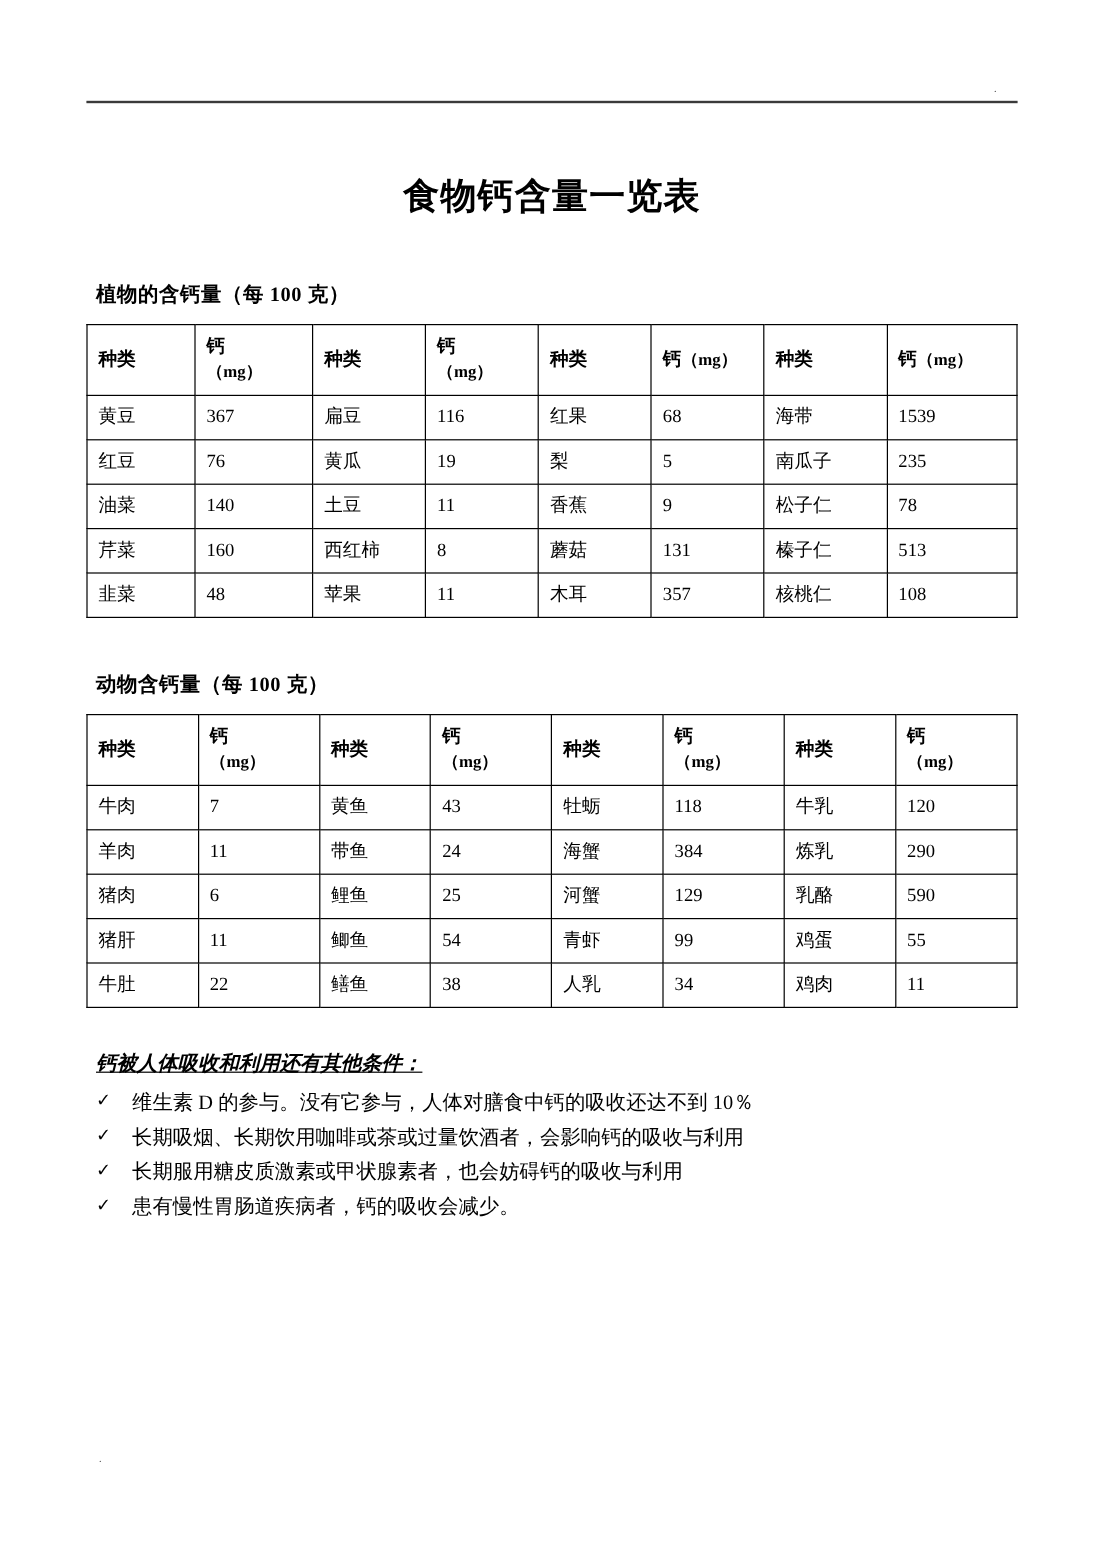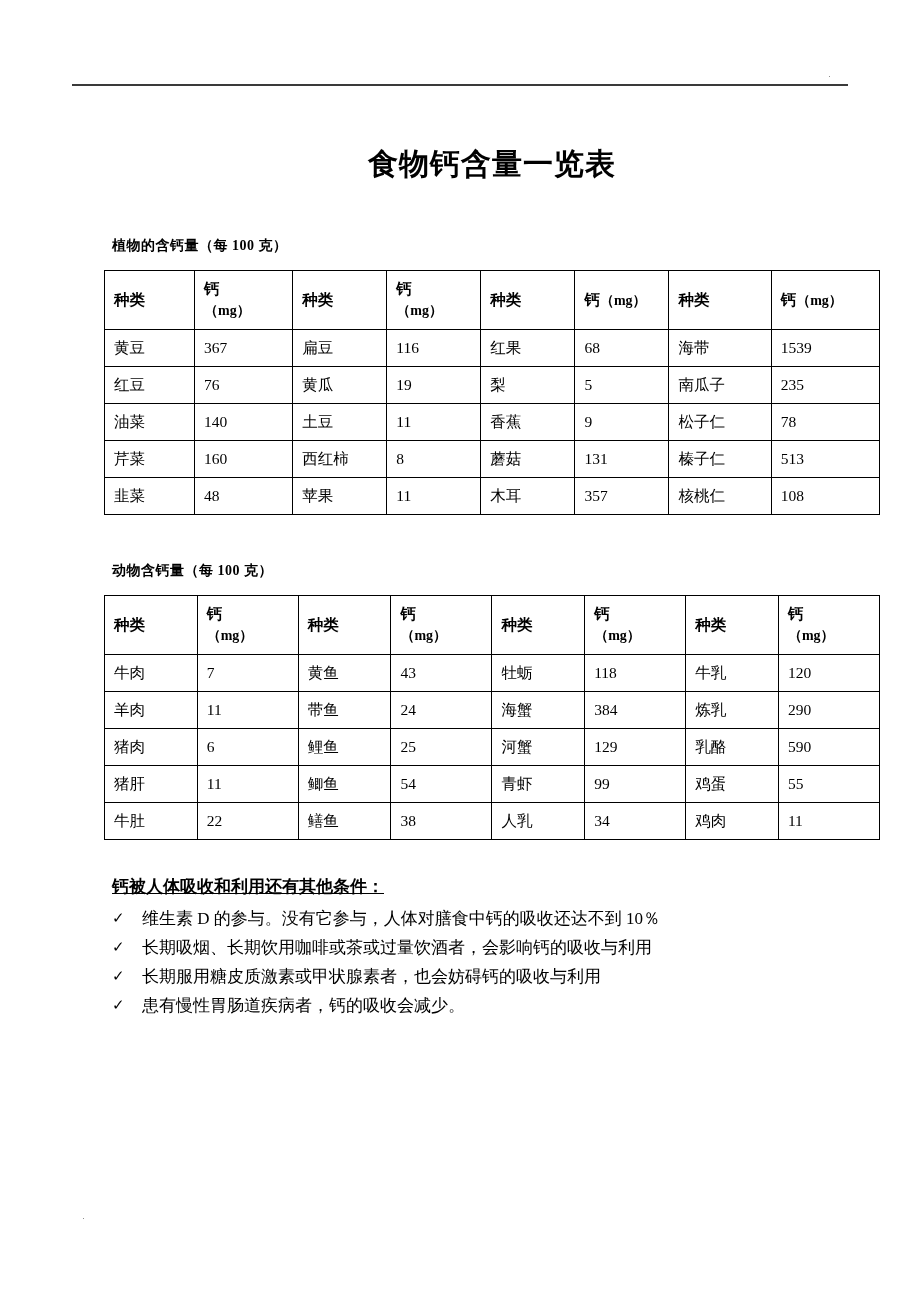--- a/index.html
+++ b/index.html
@@ -46,35 +46,34 @@
     line-height: 9px;
     color: #555;
   }
 
   
   .content {
     position: absolute;
     left: 72px;
     top: 118px;
     width: 776px;
-    margin-left: 32px;
   }
 
   .doc-title {
     text-align: center;
     font-size: 30px;
     font-weight: bold;
     letter-spacing: 1px;
     margin: 24px 0 0 0;
     line-height: 44px;
     font-family: "Liberation Serif", "DejaVu Serif", serif;
   }
 
   .section-heading {
-    font-size: 14px;
+    font-size: 17px;
     font-weight: bold;
     margin: 48px 0 12px 8px;
     line-height: 24px;
     letter-spacing: 0.5px;
   }
   .section-heading.second {
     margin-top: 44px;
   }
 
   
@@ -129,20 +128,21 @@
   
   .tips {
     margin-top: 34px;
   }
   .tips-heading {
     font-size: 17px;
     font-weight: bold;
     text-decoration: underline;
     margin: 0 0 4px 8px;
     line-height: 26px;
+    font-style: italic;
   }
   ul.tips-list {
     list-style: none;
     margin: 0;
     padding: 0;
   }
   ul.tips-list li {
     display: flex;
     align-items: flex-start;
     font-size: 17px;

